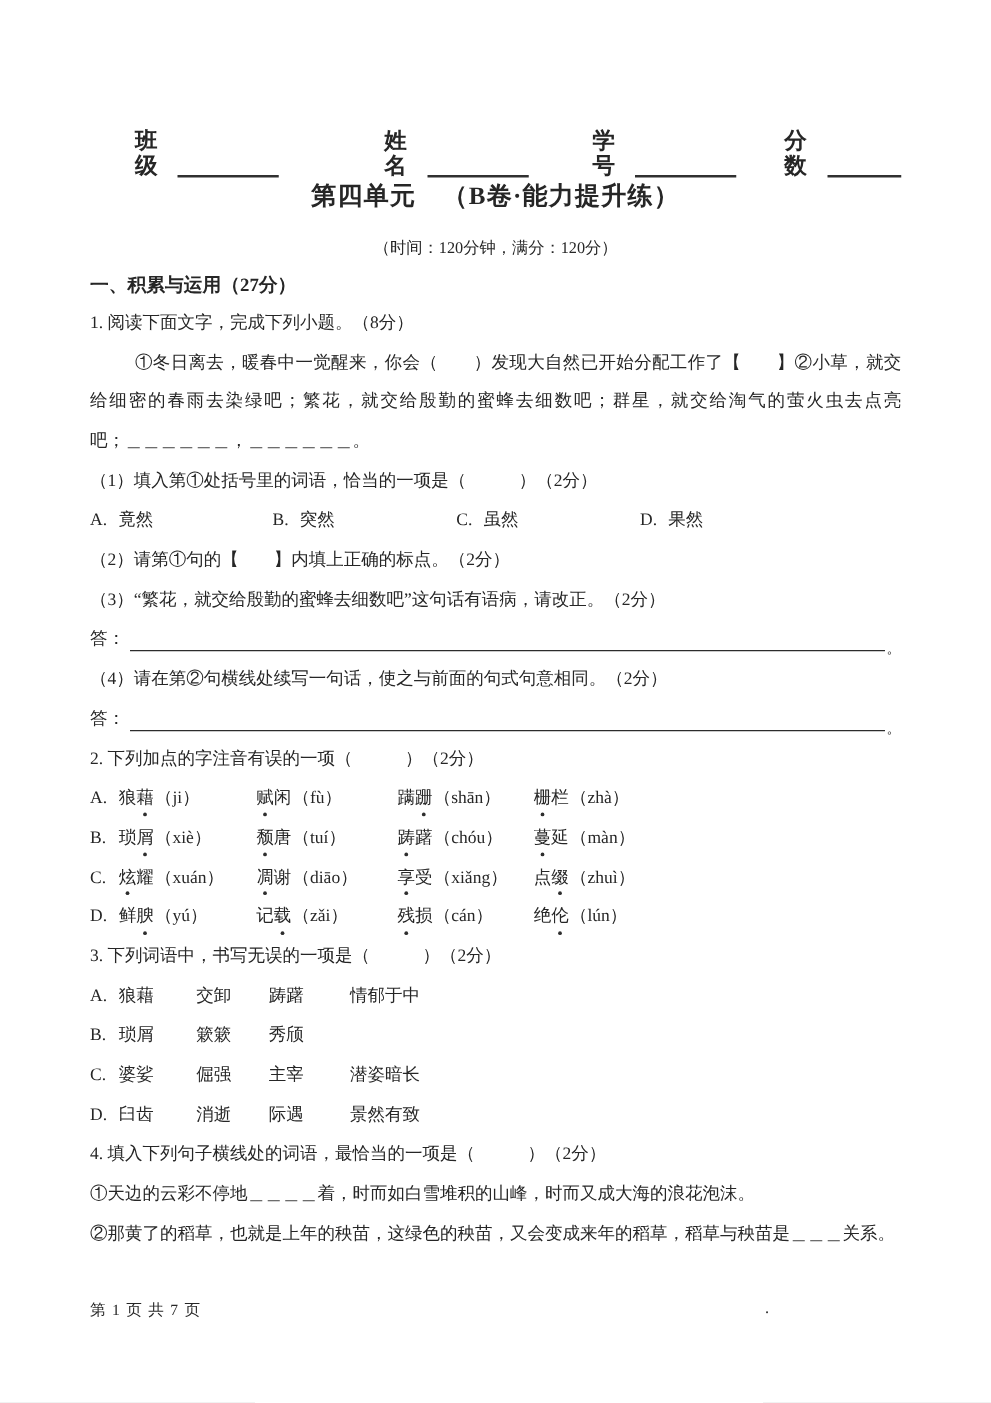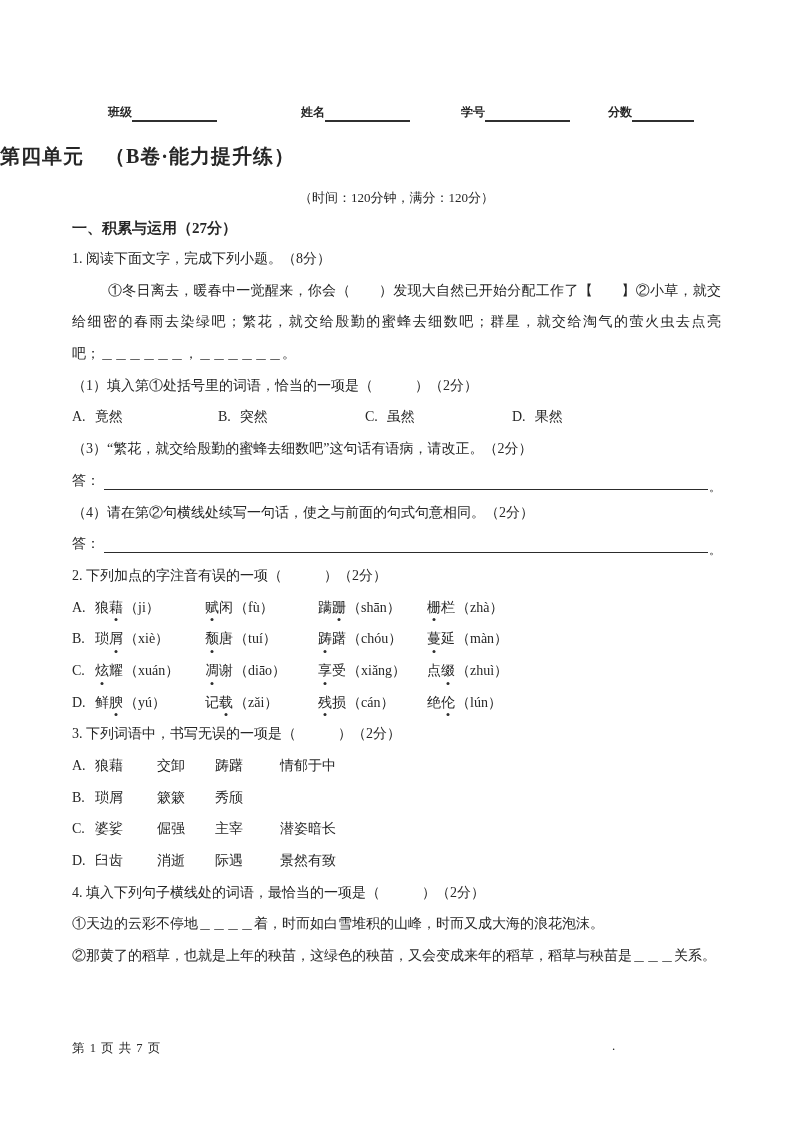--- a/index.html
+++ b/index.html
@@ -6,28 +6,28 @@
   .page {
     position:relative; width:793px; height:1122px; margin:0 auto;
     background:#ffffff; overflow:hidden;
     font-family:"Liberation Serif","DejaVu Serif",serif;
     color:#262626;
   }
   
   .hdr {
     position:absolute; top:102px; left:72px; right:72px;
     display:flex; align-items:flex-end;
-    font-weight:bold; font-size:12px; line-height:20px;
+    font-weight:bold; font-size:18px; line-height:20px;
   }
   .hfield { display:flex; align-items:flex-end; }
   .hblank { display:inline-block; border-bottom:2px solid #303030; height:16px; }
   
   .title {
     position:absolute; top:143px; left:0; width:100%;
-    font-size:20px; font-weight:bold; letter-spacing:1px;
+    text-align:center; font-size:20px; font-weight:bold; letter-spacing:1px;
   }
   .subtitle {
     position:absolute; top:189px; left:0; width:100%;
     text-align:center; font-size:13px;
   }
   .section {
     position:absolute; top:219px; left:72px;
     font-size:15px; font-weight:bold;
   }
   
@@ -99,20 +99,21 @@
 
     <div class="ln">（1）填入第①处括号里的词语，恰当的一项是（　　　）（2分）</div>
 
     <div class="optrow1">
       <span class="ocell"><span class="olabel">A.</span><span class="otext">竟然</span></span>
       <span class="ocell"><span class="olabel">B.</span><span class="otext">突然</span></span>
       <span class="ocell"><span class="olabel">C.</span><span class="otext">虽然</span></span>
       <span class="ocell"><span class="olabel">D.</span><span class="otext">果然</span></span>
     </div>
 
+    <div class="ln">（2）请第①句的【　　】内填上正确的标点。（2分）</div>
     <div class="ln">（3）“繁花，就交给殷勤的蜜蜂去细数吧”这句话有语病，请改正。（2分）</div>
 
     <div class="ans">
       <span class="alabel">答：</span>
       <span class="arule"></span>
       <span class="aend">。</span>
     </div>
 
     <div class="ln">（4）请在第②句横线处续写一句话，使之与前面的句式句意相同。（2分）</div>
 

